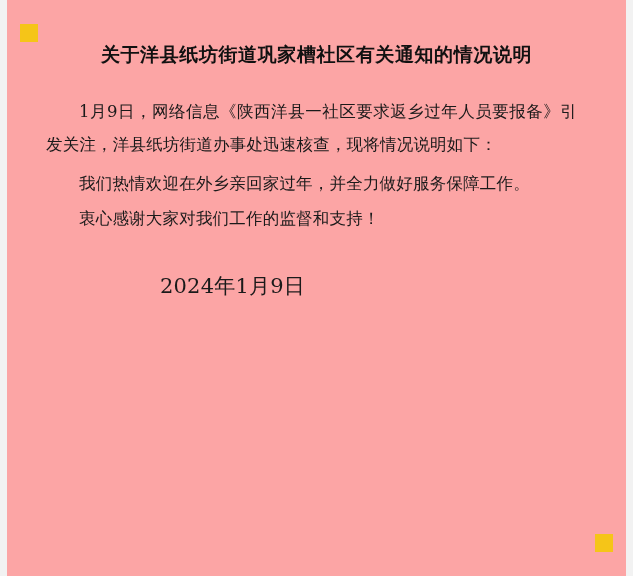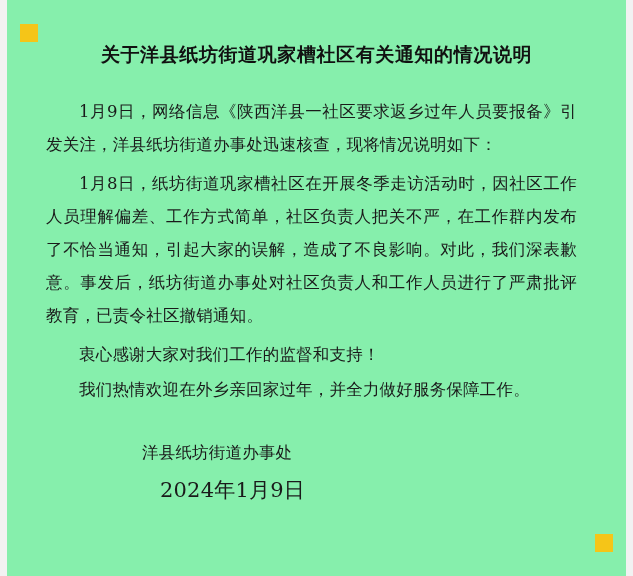--- a/index.html
+++ b/index.html
@@ -10,21 +10,21 @@
     width: 633px;
     height: 576px;
     background: #ffffff;
     font-family: "DejaVu Serif", "Liberation Serif", serif;
     overflow: hidden;
   }
   .page {
     position: relative;
     width: 633px;
     height: 576px;
-    background: #86efac;
+    background: #fca5a5;
     box-sizing: border-box;
   }
   .left-rail {
     position: absolute;
     left: 0;
     top: 0;
     width: 7px;
     height: 576px;
     background: #f2f2f2;
   }
@@ -105,23 +105,21 @@
   <div class="right-rail"></div>
 
   <div class="deco-square deco-top-left"></div>
   <div class="deco-square deco-bottom-right"></div>
 
   <div class="content">
 
     <h1 class="doc-title">关于洋县纸坊街道巩家槽社区有关通知的情况说明</h1>
 
     <p class="para">1月9日，网络信息《陕西洋县一社区要求返乡过年人员要报备》引发关注，洋县纸坊街道办事处迅速核查，现将情况说明如下：</p>
-    <p class="para">1月8日，纸坊街道巩家槽社区在开展冬季走访活动时，因社区工作人员理解偏差、工作方式简单，社区负责人把关不严，在工作群内发布了不恰当通知，引起大家的误解，造成了不良影响。对此，我们深表歉意。事发后，纸坊街道办事处对社区负责人和工作人员进行了严肃批评教育，已责令社区撤销通知。</p>
+    <p class="para tight">我们热情欢迎在外乡亲回家过年，并全力做好服务保障工作。</p>
     <p class="para tight">衷心感谢大家对我们工作的监督和支持！</p>
-    <p class="para tight">我们热情欢迎在外乡亲回家过年，并全力做好服务保障工作。</p>
 
     <div class="signature">
-      <div class="sign-line">洋县纸坊街道办事处</div>
       <div class="sign-date">2024年1月9日</div>
     </div>
 
   </div>
 </div>
 
 </body></html>

